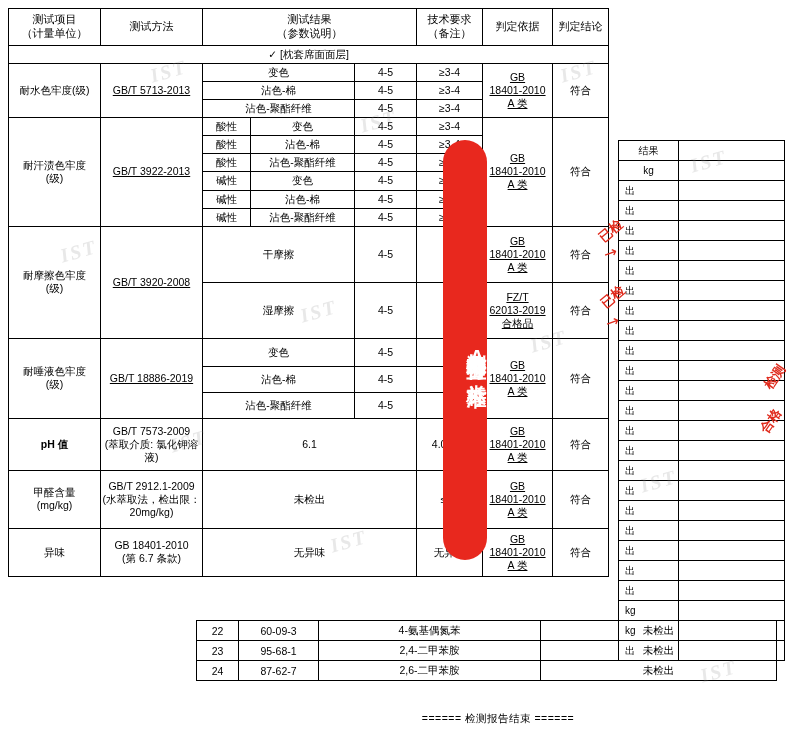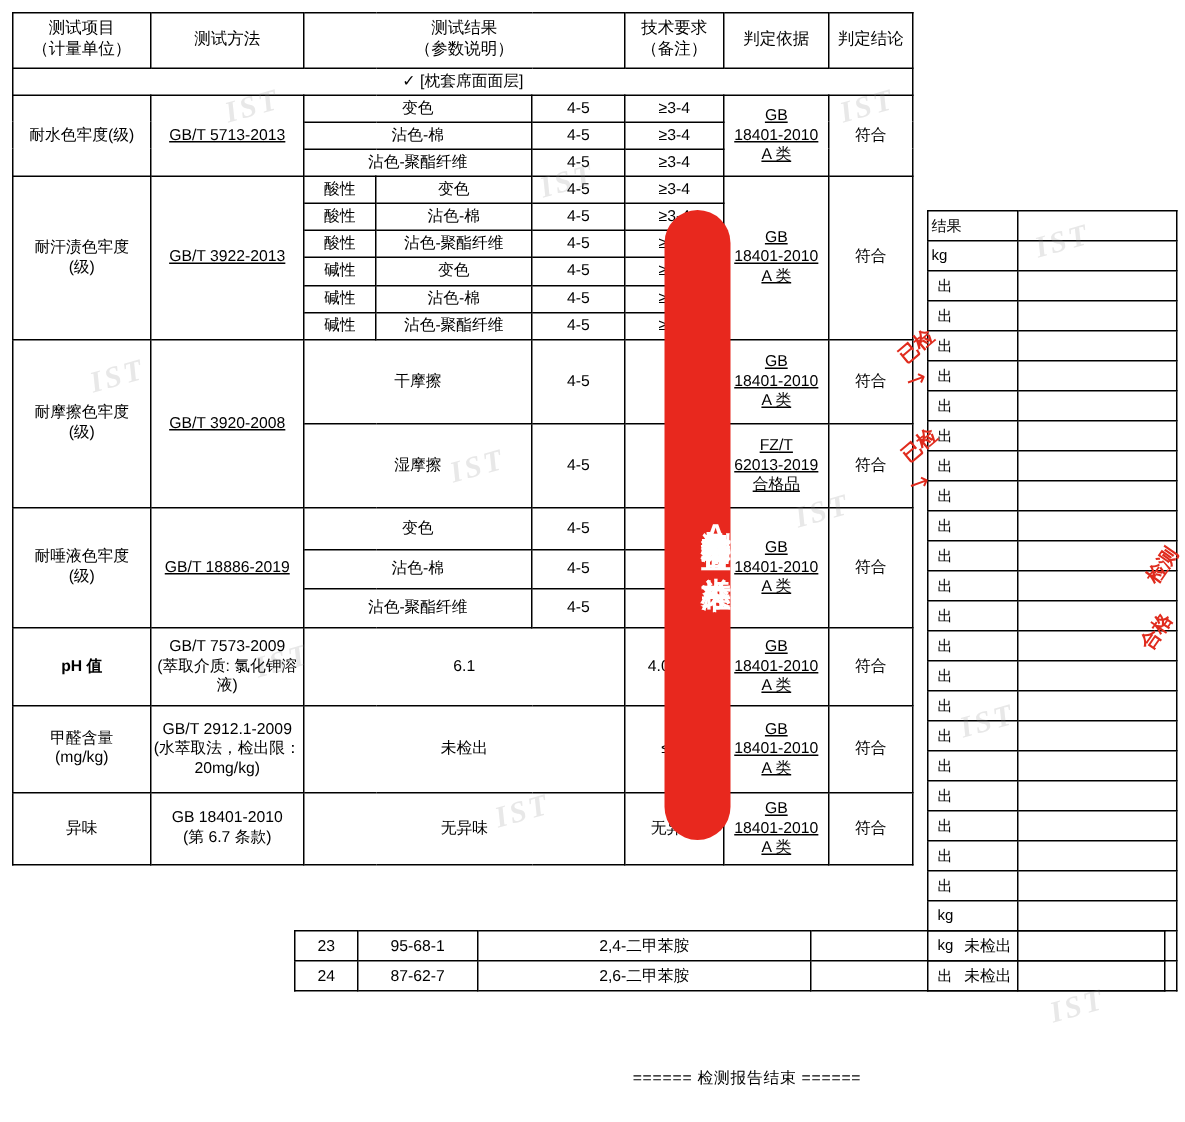--- a/index.html
+++ b/index.html
@@ -54,21 +54,21 @@
     border-collapse:collapse;width:166px;table-layout:fixed;
     }
   table.right td{
     border:1px solid #000;
     height:19px;
     font-size:10px;
     text-align:center;
     padding:0 2px;
     vertical-align:middle;
   }
-  table.right td.lft{text-align:left;}
+  table.right td.lft{text-align:center;}
   table.right td.rgt{text-align:left;padding-left:6px;}
 
   
   .bottom-wrap{
     position:absolute;left:196px;top:620px;width:580px;
   }
   table.bot{
     border-collapse:collapse;width:580px;table-layout:fixed;
   }
   table.bot td{
@@ -506,20 +506,26 @@
 <div class="bottom-wrap">
   <table class="bot">
     <colgroup>
       <col style="width:42px">
         <col style="width:80px">
         <col style="width:222px">
         <col style="width:236px">
     </colgroup>
     <tbody>
       <tr>
+        <td>22</td>
+        <td>60-09-3</td>
+        <td>4-氨基偶氮苯</td>
+        <td>未检出</td>
+      </tr>
+      <tr>
         <td>23</td>
         <td>95-68-1</td>
         <td>2,4-二甲苯胺</td>
         <td>未检出</td>
       </tr>
       <tr>
         <td>24</td>
         <td>87-62-7</td>
         <td>2,6-二甲苯胺</td>
         <td>未检出</td>

